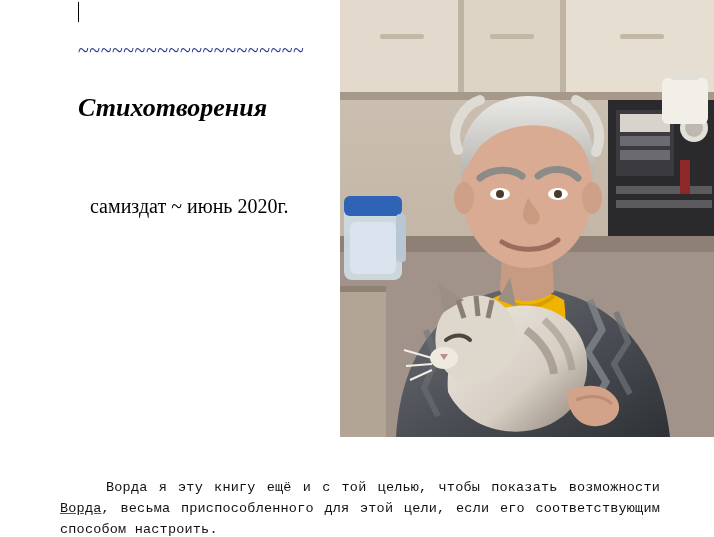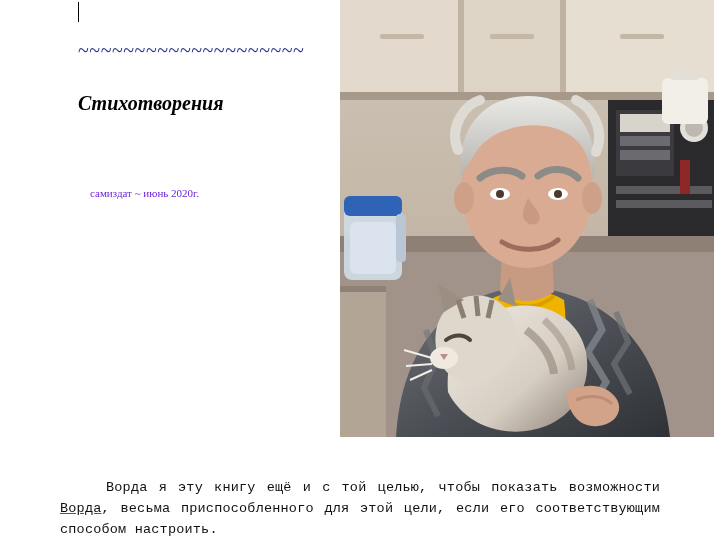--- a/index.html
+++ b/index.html
@@ -68,36 +68,36 @@
     display: block;
     margin-left: -6px;
   }
 
   .subtitle {
     margin-top: 30px;
     margin-left: 18px;
     font-family: "Liberation Serif", serif;
     font-style: italic;
     font-weight: bold;
-    font-size: 20px;
+    font-size: 26px;
     line-height: 1.35;
     color: #000;
   }
   .subtitle .s2 {
     display: block;
     text-align: center;
     margin-left: 12px;
   }
 
   .imprint {
     margin-top: 70px;
     margin-left: 30px;
     font-family: "Liberation Serif", serif;
-    font-size: 11px;
-    color: #6d28d9;
+    font-size: 20px;
+    color: #000000;
   }
 
   
   .photo {
     position: absolute;
     left: 340px;
     top: 0px;
     width: 374px;
     height: 437px;
     overflow: hidden;

